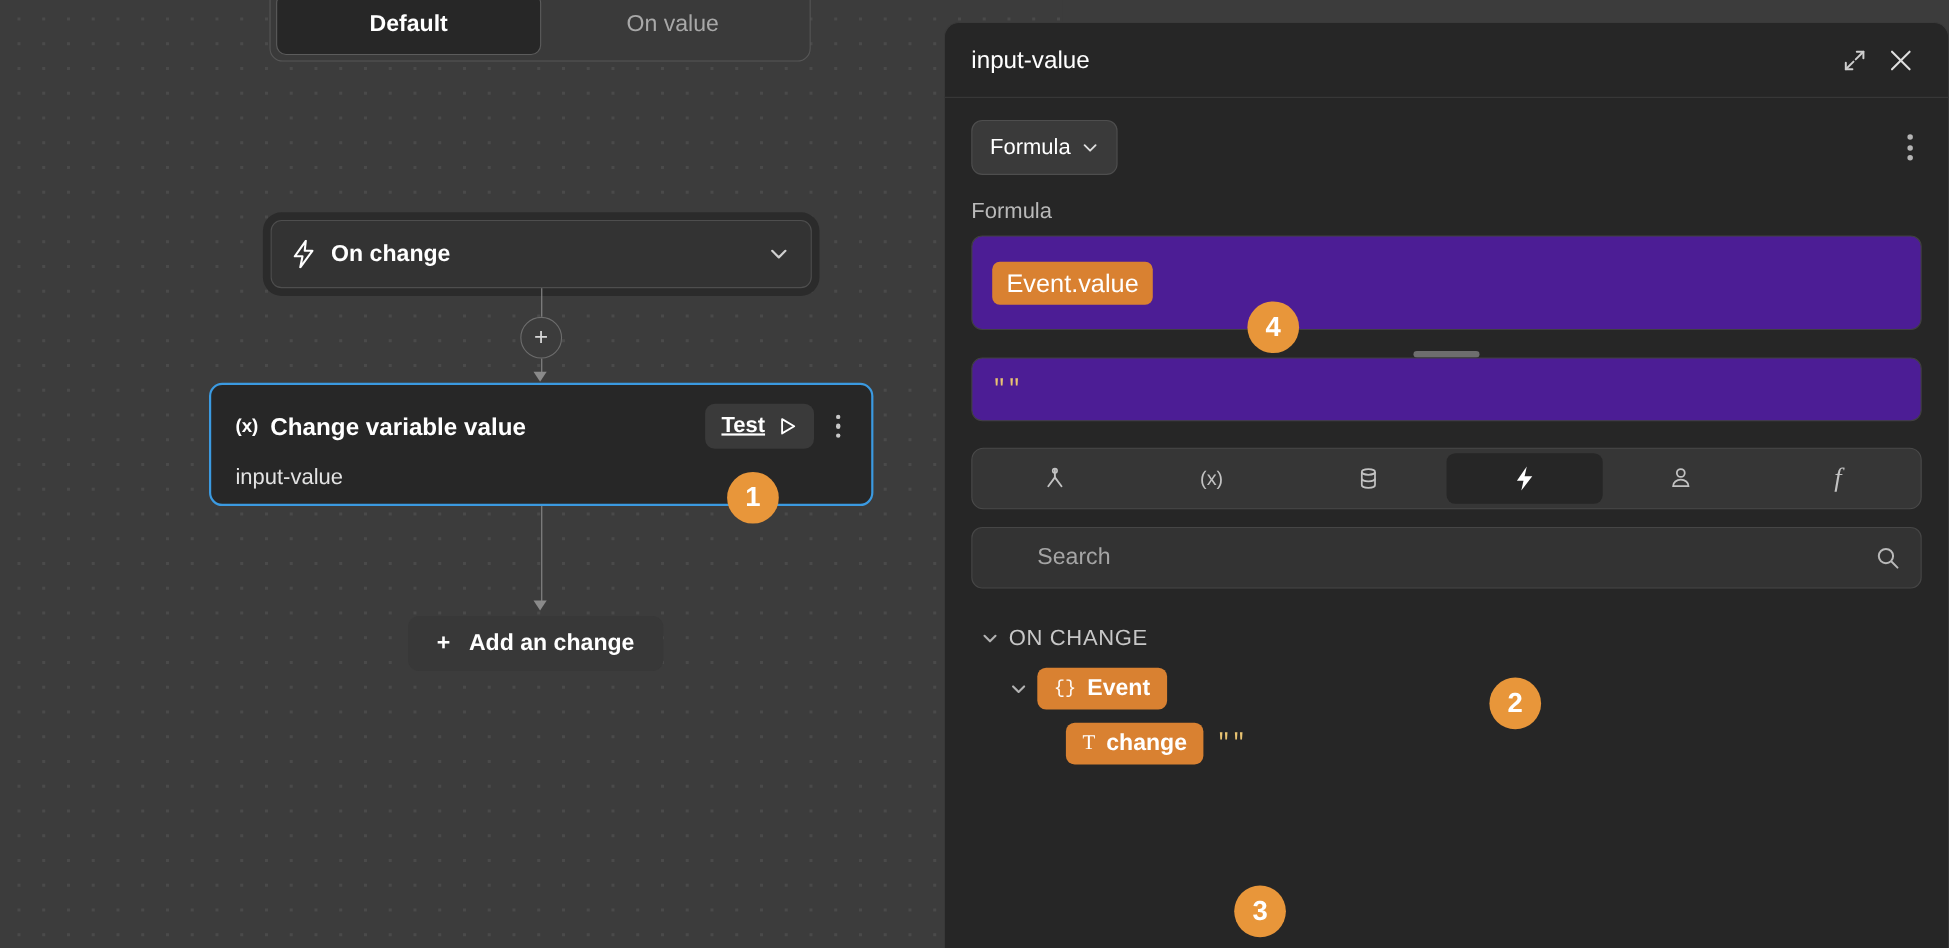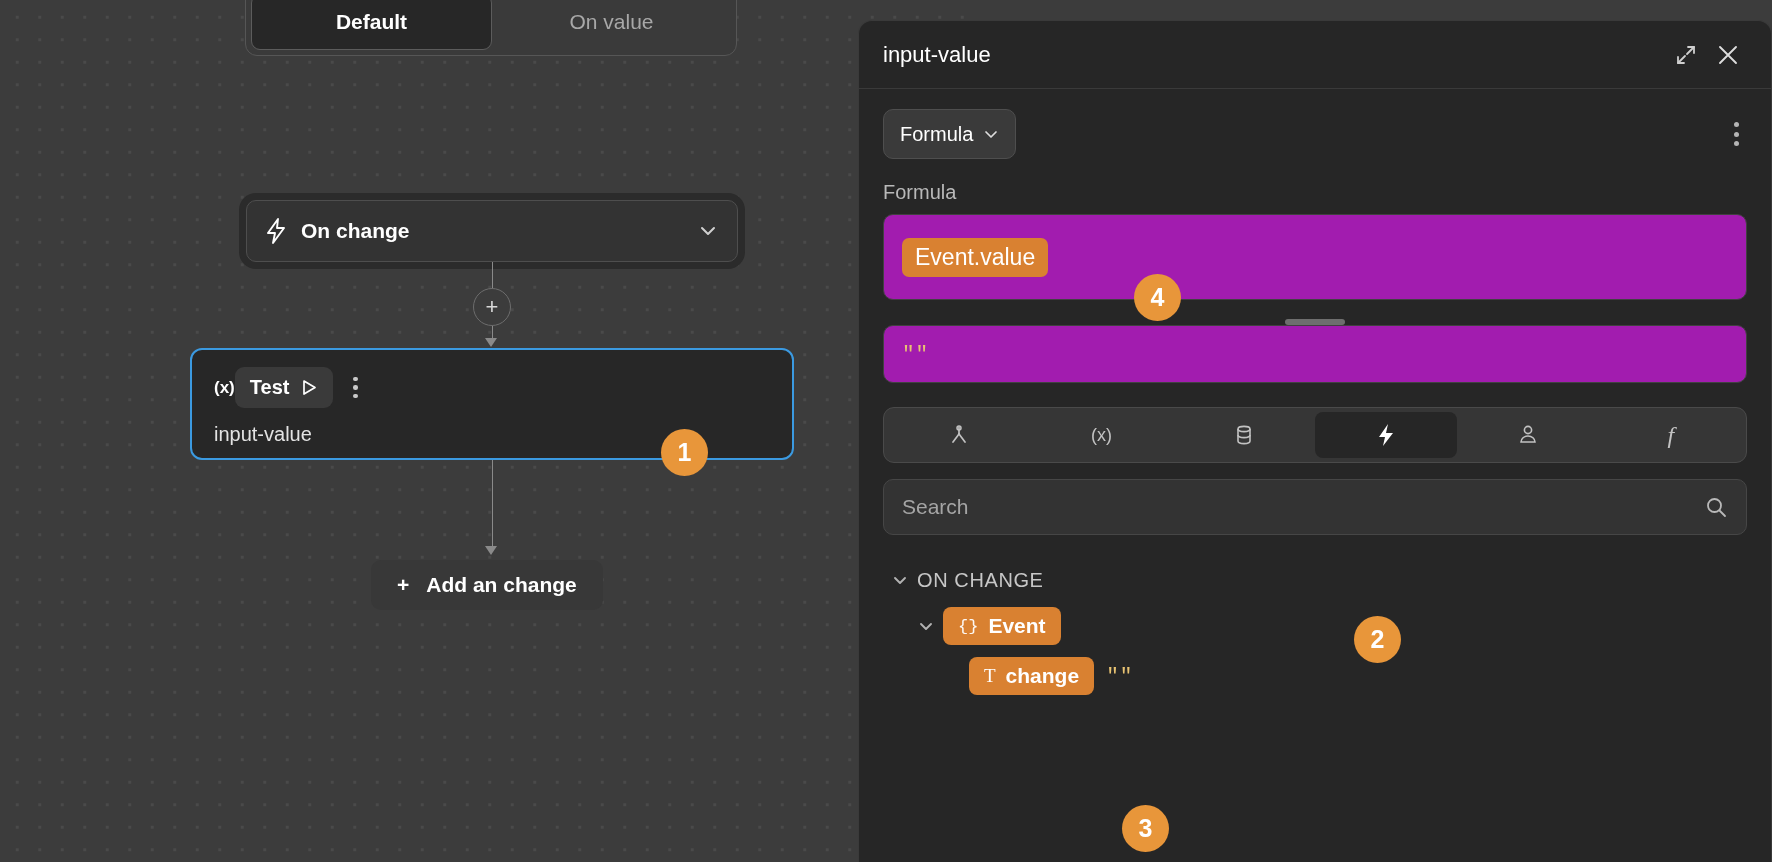--- a/index.html
+++ b/index.html
@@ -102,20 +102,21 @@
     color: #ffffff; font-size: 22px; font-weight: 700;
     margin-left: 11px; flex: 1;
   }
   #test-btn {
     display: flex; align-items: center; gap: 10px;
     background: #3a3a3a;
     border-radius: 9px;
     height: 41px; padding: 0 15px;
     color: #ffffff; font-size: 20px; font-weight: 700;
     cursor: pointer;
+    text-decoration: underline;
   }
   #kebab-node {
     margin-left: 14px;
     display: flex; flex-direction: column; gap: 4px;
     cursor: pointer;
     padding: 4px 6px;
   }
   #kebab-node span { width: 4.5px; height: 4.5px; border-radius: 50%; background: #c9c9c9; }
   #action-node .subtitle {
     color: #e3e3e3; font-size: 20px; margin-top: 15px;
@@ -205,21 +206,21 @@
   }
   #kebab-panel span { width: 5px; height: 5px; border-radius: 50%; background: #b5b5b5; }
 
   .field-label {
     color: #b9b9b9; font-size: 20px;
     padding: 0 24px;
     margin-top: 22px; margin-bottom: 10px;
   }
   .value-box {
     margin: 0 24px;
-    background: #a21caf;
+    background: #4c1d95;
     border: 1px solid #414141;
     border-radius: 10px;
     display: flex; align-items: center;
     padding: 0 18px;
   }
   #formula-box { height: 86px; }
   #current-box { height: 58px; }
   .token {
     background: #d98131;
     border-radius: 7px;
@@ -260,20 +261,21 @@
     background: #333333;
     border: 1px solid #464646;
     border-radius: 10px;
     display: flex; align-items: center;
     padding: 0 18px;
   }
   #search-input {
     flex: 1; background: transparent; border: none; outline: none;
     color: #fca5a5; font-size: 21px;
     font-family: "Liberation Sans", sans-serif;
+    margin-left: 41px;
   }
   #search-input::placeholder { color: #a5a5a5; }
 
   #tree { margin-top: 22px; padding-left: 24px; }
   .tree-row { display: flex; align-items: center; height: 46px; }
   .chev { width: 34px; display: flex; align-items: center; justify-content: center; color: #b2b2b2; cursor: pointer; }
   .group-label { color: #c7c7c7; font-size: 20px; letter-spacing: 0.6px; }
   .pill {
     background: #d98131;
     border-radius: 8px;
@@ -319,20 +321,21 @@
   <div class="conn-line" style="left:491.5px; top:262px; height:26px;"></div>
   <div id="plus-btn">
     <span>+</span>
   </div>
   <div class="conn-line" style="left:491.5px; top:326px; height:14px;"></div>
   <div class="arrow-head" style="left:485px; top:338px;"></div>
 
   <div id="action-node">
     <div class="row1">
       <span style="color:#ffffff;font-size:17px;font-weight:700;">(x)</span>
+      <span class="title">Change variable value</span>
       <div id="test-btn">
         <span>Test</span>
         <span>
           <svg width="19" height="19" viewBox="0 0 19 19">
               <path d="M5 3 L16 9.5 L5 16 Z" fill="none" stroke="#ffffff" stroke-width="1.7" stroke-linejoin="round"></path>
             </svg>
         </span>
       </div>
       <div id="kebab-node">
         <span></span>

